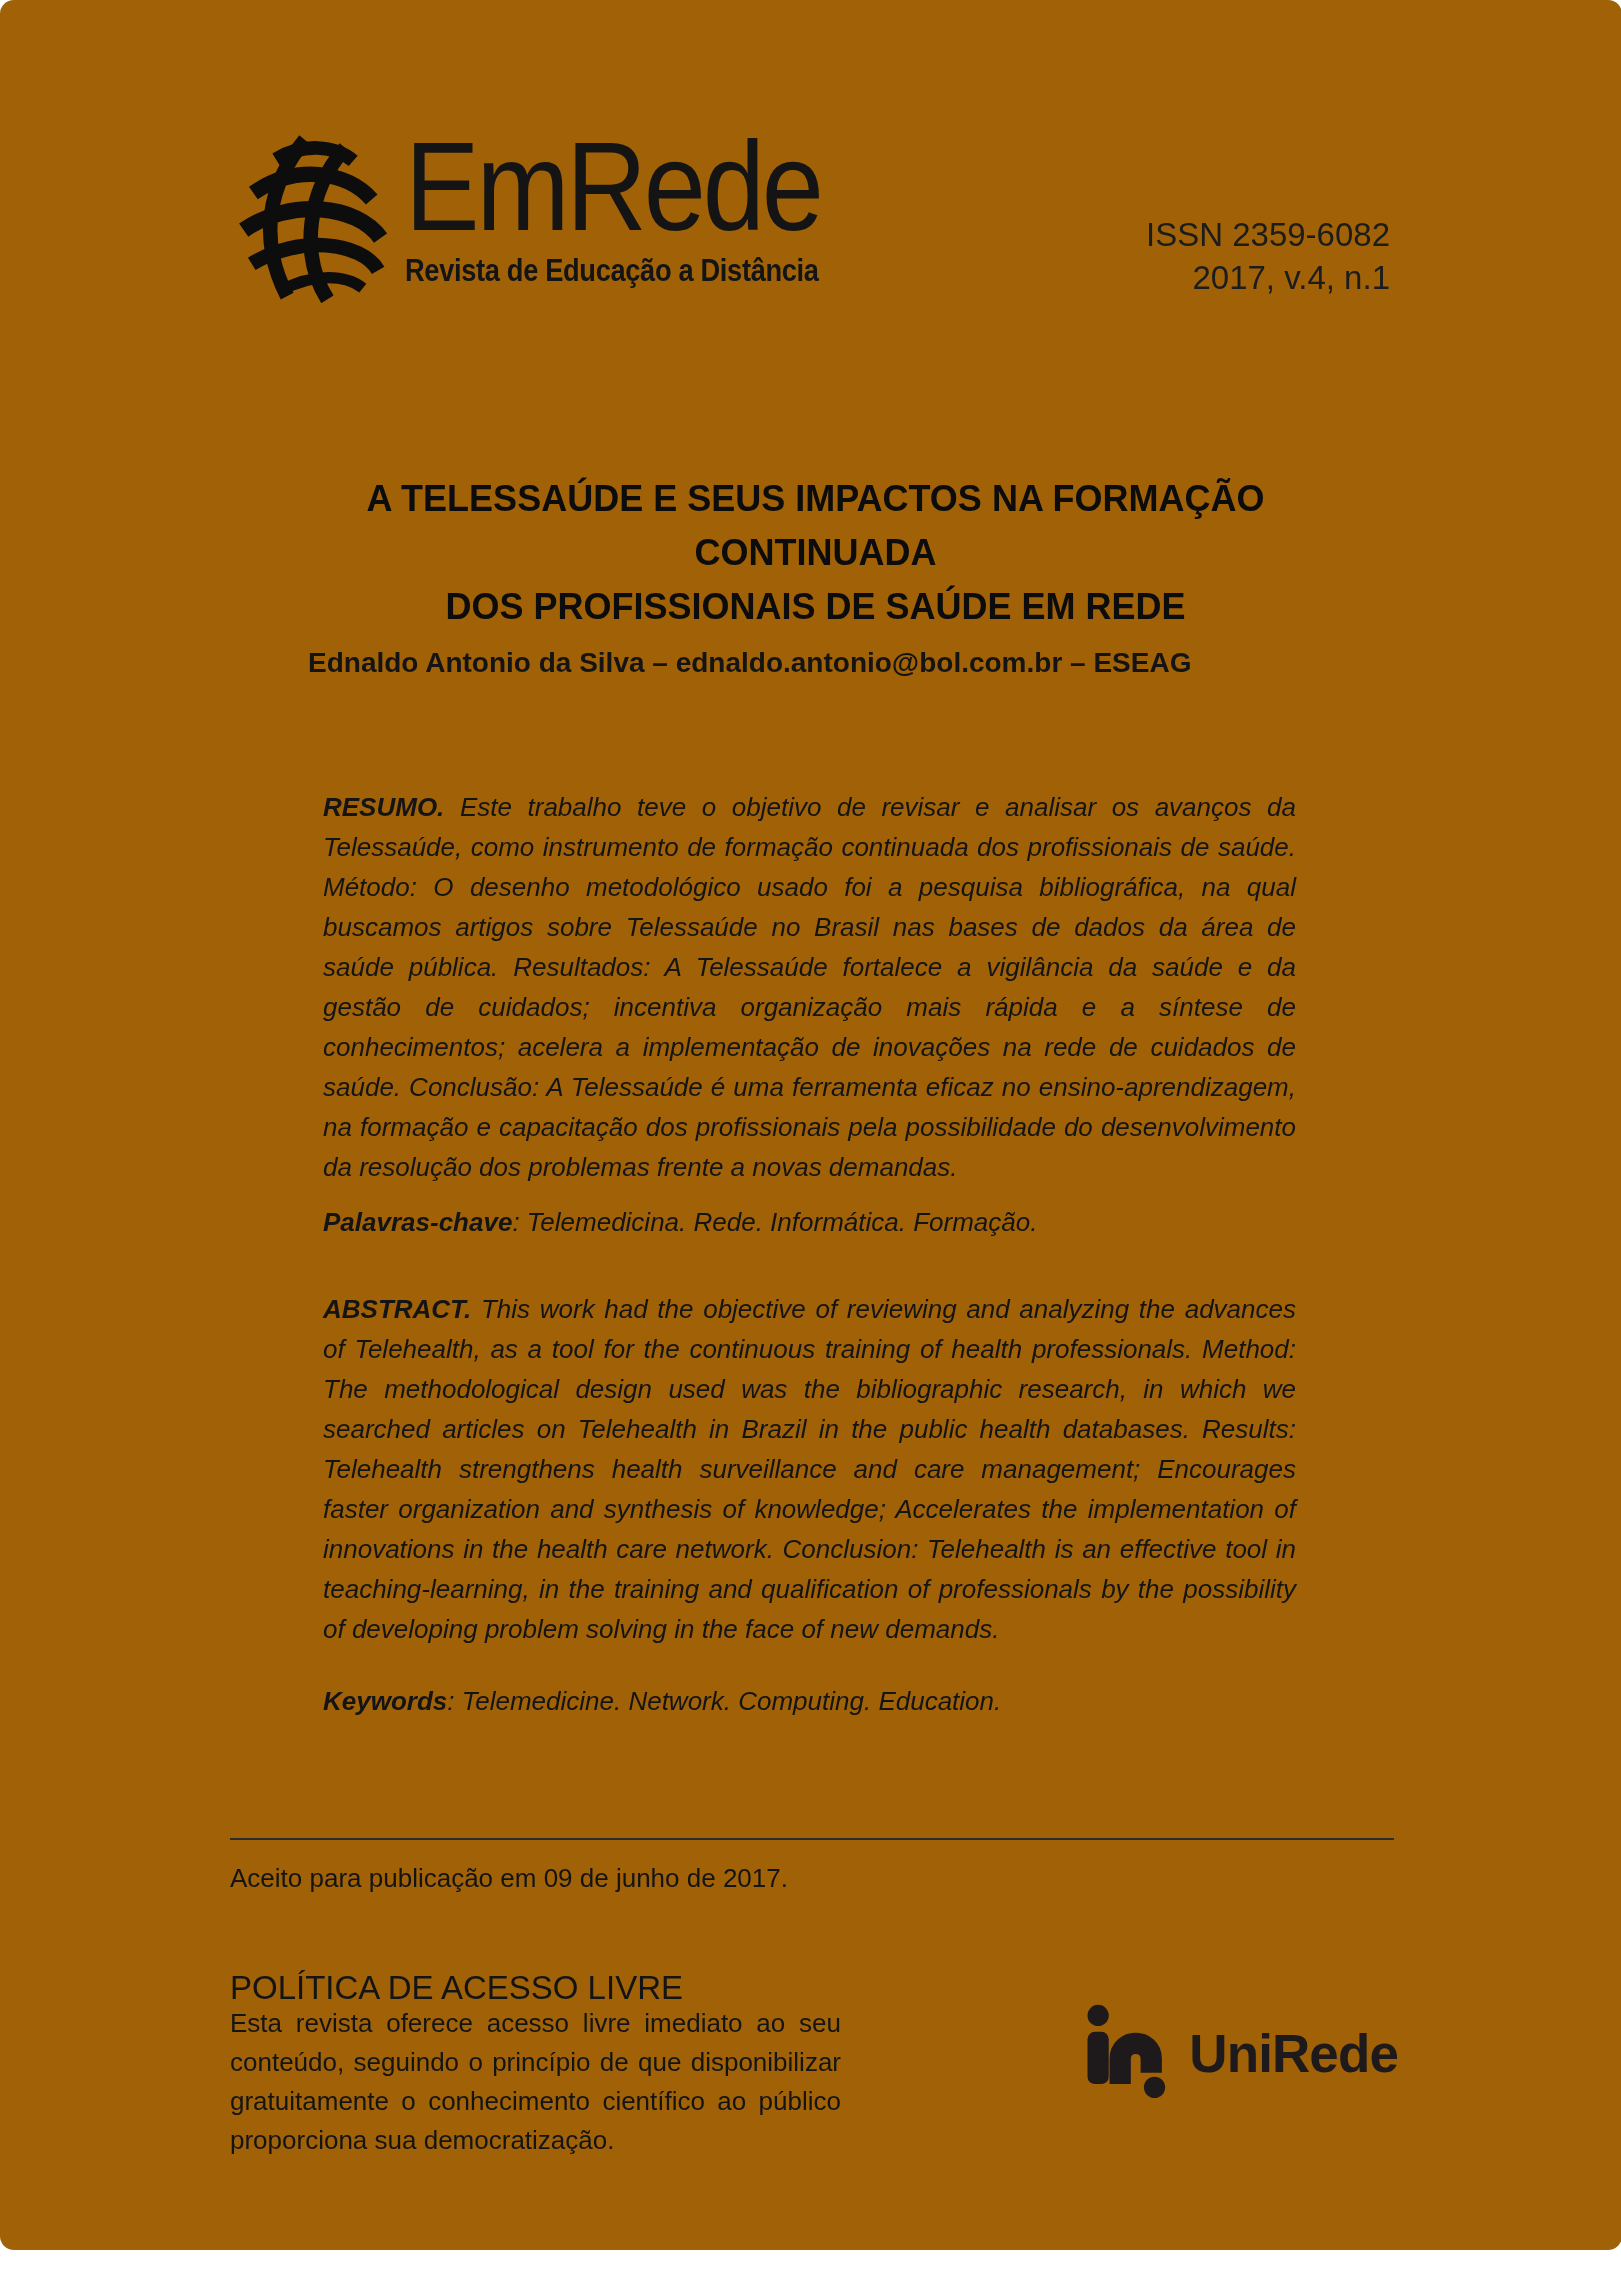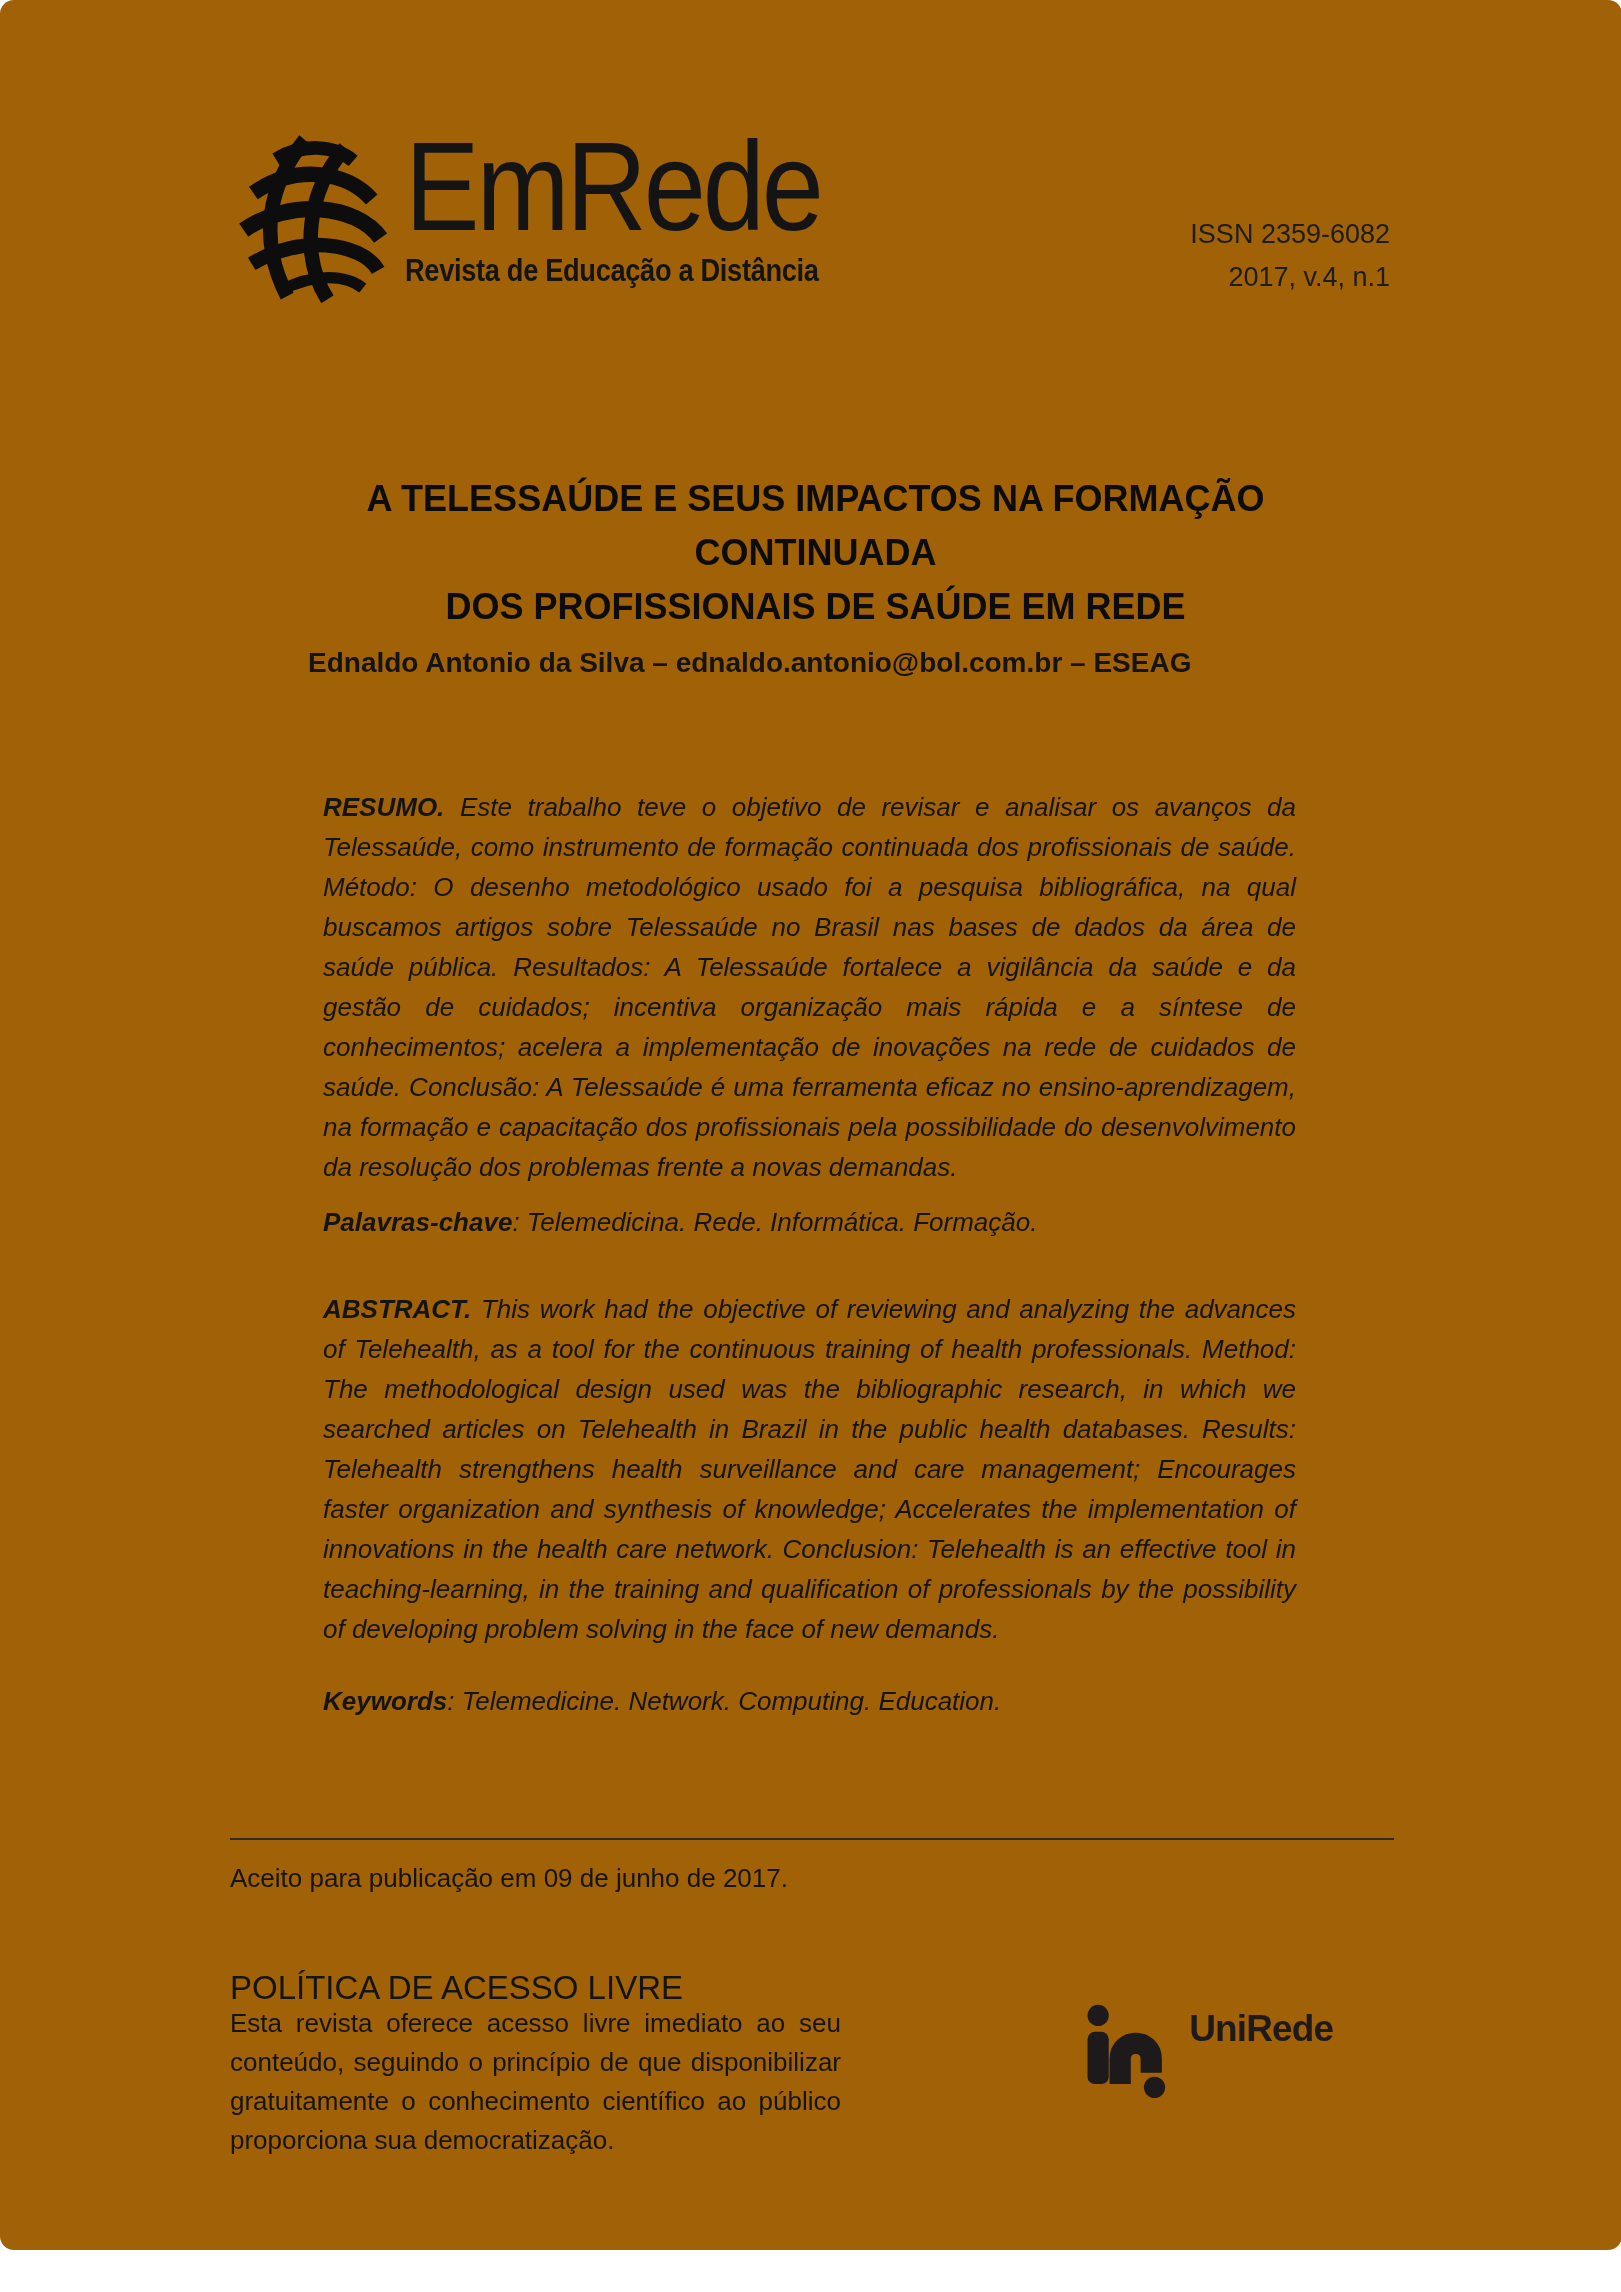--- a/index.html
+++ b/index.html
@@ -17,21 +17,21 @@
   
   .logo{position:absolute;left:226px;top:133px;display:flex;align-items:flex-start;gap:18px;}
   .logo-icon{width:161px;height:170px;flex:0 0 auto;}
   .logo-textcol{display:flex;flex-direction:column;transform:scaleX(.88);transform-origin:left top;}
   .logo-name{
     font-size:127px;line-height:107px;font-weight:300;letter-spacing:-3.6px;color:#141414;
     font-family:"Liberation Sans", sans-serif;
   }
   .logo-tagline{font-size:31px;font-weight:bold;letter-spacing:-0.4px;margin-top:12.5px;color:#141414;}
 
-  .issn{position:absolute;right:232px;top:213px;text-align:right;font-size:27px;line-height:43px;color:#1c1c1c;}
+  .issn{position:absolute;right:232px;top:213px;text-align:right;font-size:33px;line-height:43px;color:#1c1c1c;}
 
   
   .title{
     position:absolute;left:260px;top:448px;width:1111px;
     text-align:center;font-weight:bold;font-size:36px;line-height:54px;color:#0c0c0c;
   }
   .title span{display:block;}
   .author{position:absolute;left:308px;top:647px;font-size:28px;color:#141414;font-weight:bold;}
 
   
@@ -49,21 +49,21 @@
   
   .footer-divider{position:absolute;left:230px;top:1838px;width:1164px;height:1.8px;background:#2b2b2b;}
   .dates{position:absolute;left:230px;top:1859px;font-size:26px;line-height:39px;color:#141414;}
   .policy-title{position:absolute;left:230px;top:1969px;font-size:33px;color:#141414;}
   .policy-text{
     position:absolute;left:230px;top:2004px;width:611px;
     font-size:26px;line-height:39px;text-align:justify;color:#141414;
   }
   .unirede{position:absolute;left:1085px;top:2004px;display:flex;align-items:flex-start;gap:14.3px;}
   .unirede-icon{width:90px;height:94px;flex:0 0 auto;}
-  .unirede-word{font-size:37px;font-weight:bold;letter-spacing:-0.9px;color:#1e1a1b;margin-top:4px;}
+  .unirede-word{font-size:53px;font-weight:bold;letter-spacing:-0.9px;color:#1e1a1b;margin-top:19px;}
 </style>
 </head>
 <body>
 
 <div class="page">
 
   <div class="logo">
     <svg class="logo-icon" viewBox="0 0 200 210" xmlns="http://www.w3.org/2000/svg" aria-hidden="true">
       <g fill="none" stroke="#0d0d0d" stroke-linecap="butt">
         <path d="M 62 32 C 95 12 135 14 158 34" stroke-width="17"></path>

